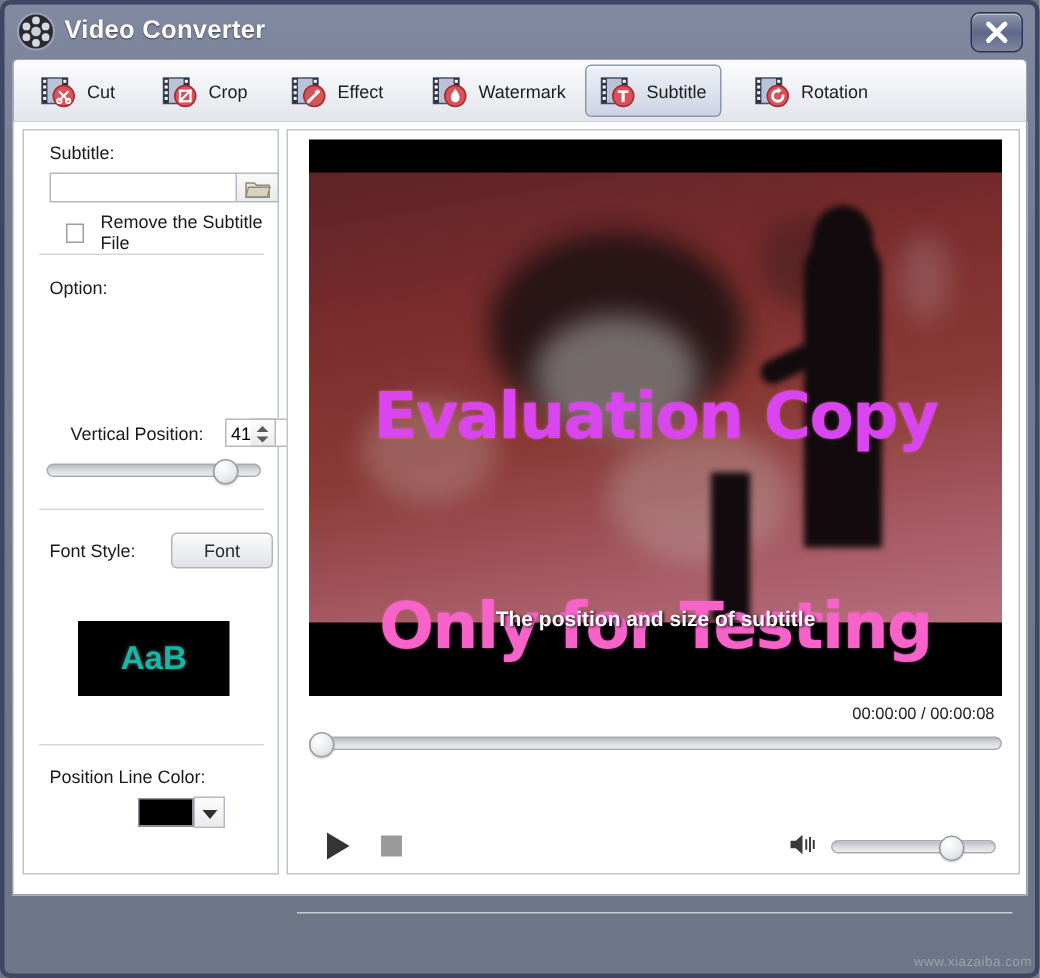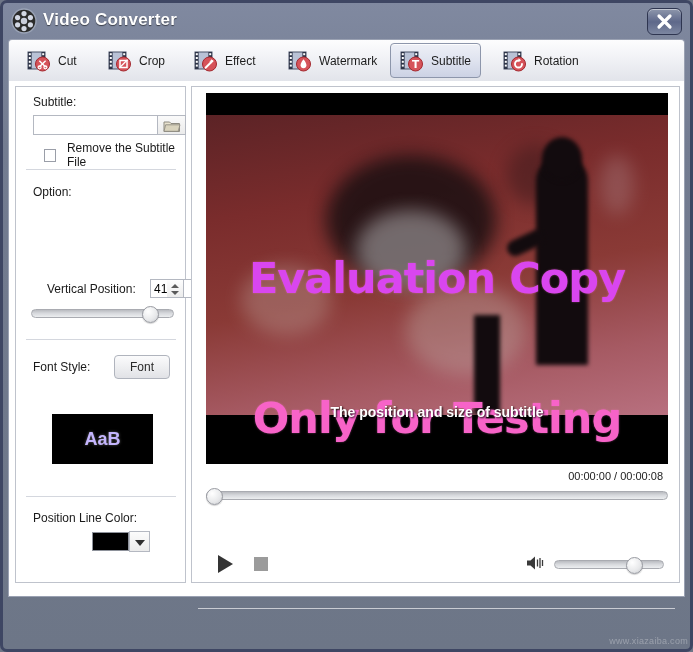--- a/index.html
+++ b/index.html
@@ -76,28 +76,28 @@
   #vp-spin .dn{top:11px;border-top:4px solid #5a5a5a;}
 
   .trackwrap{position:absolute;}
   .track{position:absolute;left:0;top:0;height:9px;border-radius:5px;
          background:linear-gradient(180deg,#b9bbc0 0%,#d6d8dc 45%,#eceef0 100%);
          border:1px solid #a9abb1;box-sizing:border-box;}
   .thumb{position:absolute;width:15px;height:15px;border-radius:50%;
          background:radial-gradient(circle at 35% 30%,#ffffff 0%,#e7e8ea 60%,#c6c8cc 100%);
          border:1px solid #989aa1;box-shadow:0 1px 1px rgba(0,0,0,.18);cursor:pointer;}
 
-  #font-btn{position:absolute;left:98px;top:268px;width:56px;height:24px;
+  #font-btn{position:absolute;left:98px;top:268px;width:68px;height:24px;
             box-sizing:border-box;border:1px solid #b0b4bd;border-radius:4px;
             background:linear-gradient(180deg,#fbfbfc 0%,#eeeff1 50%,#e1e2e6 100%);
             font-family:"Liberation Sans",sans-serif;font-size:12px;color:#2a2a2a;
             cursor:pointer;}
   #font-preview{position:absolute;left:36px;top:327px;width:101px;height:50px;
                 background:#000;display:flex;align-items:center;justify-content:center;}
-  #font-preview span{color:#c4b5fd;font-size:18px;font-weight:bold;
+  #font-preview span{color:#14b8a6;font-size:22px;font-weight:bold;
                      text-shadow:0 0 3px rgba(255,255,255,.35);}
 
   #color-swatch{position:absolute;left:76px;top:445px;width:37px;height:19px;
                 box-sizing:border-box;border:1px solid #8e929b;background:#000;cursor:pointer;}
   #color-arrow{position:absolute;left:113px;top:444px;width:21px;height:21px;
                box-sizing:border-box;border:1px solid #b4b8c1;
                background:linear-gradient(180deg,#fcfcfc 0%,#ebebeb 100%);cursor:pointer;}
   #color-arrow .ar{position:absolute;left:5px;top:8px;width:0;height:0;
                    border-left:5px solid transparent;border-right:5px solid transparent;
                    border-top:6px solid #2f2f2f;}

